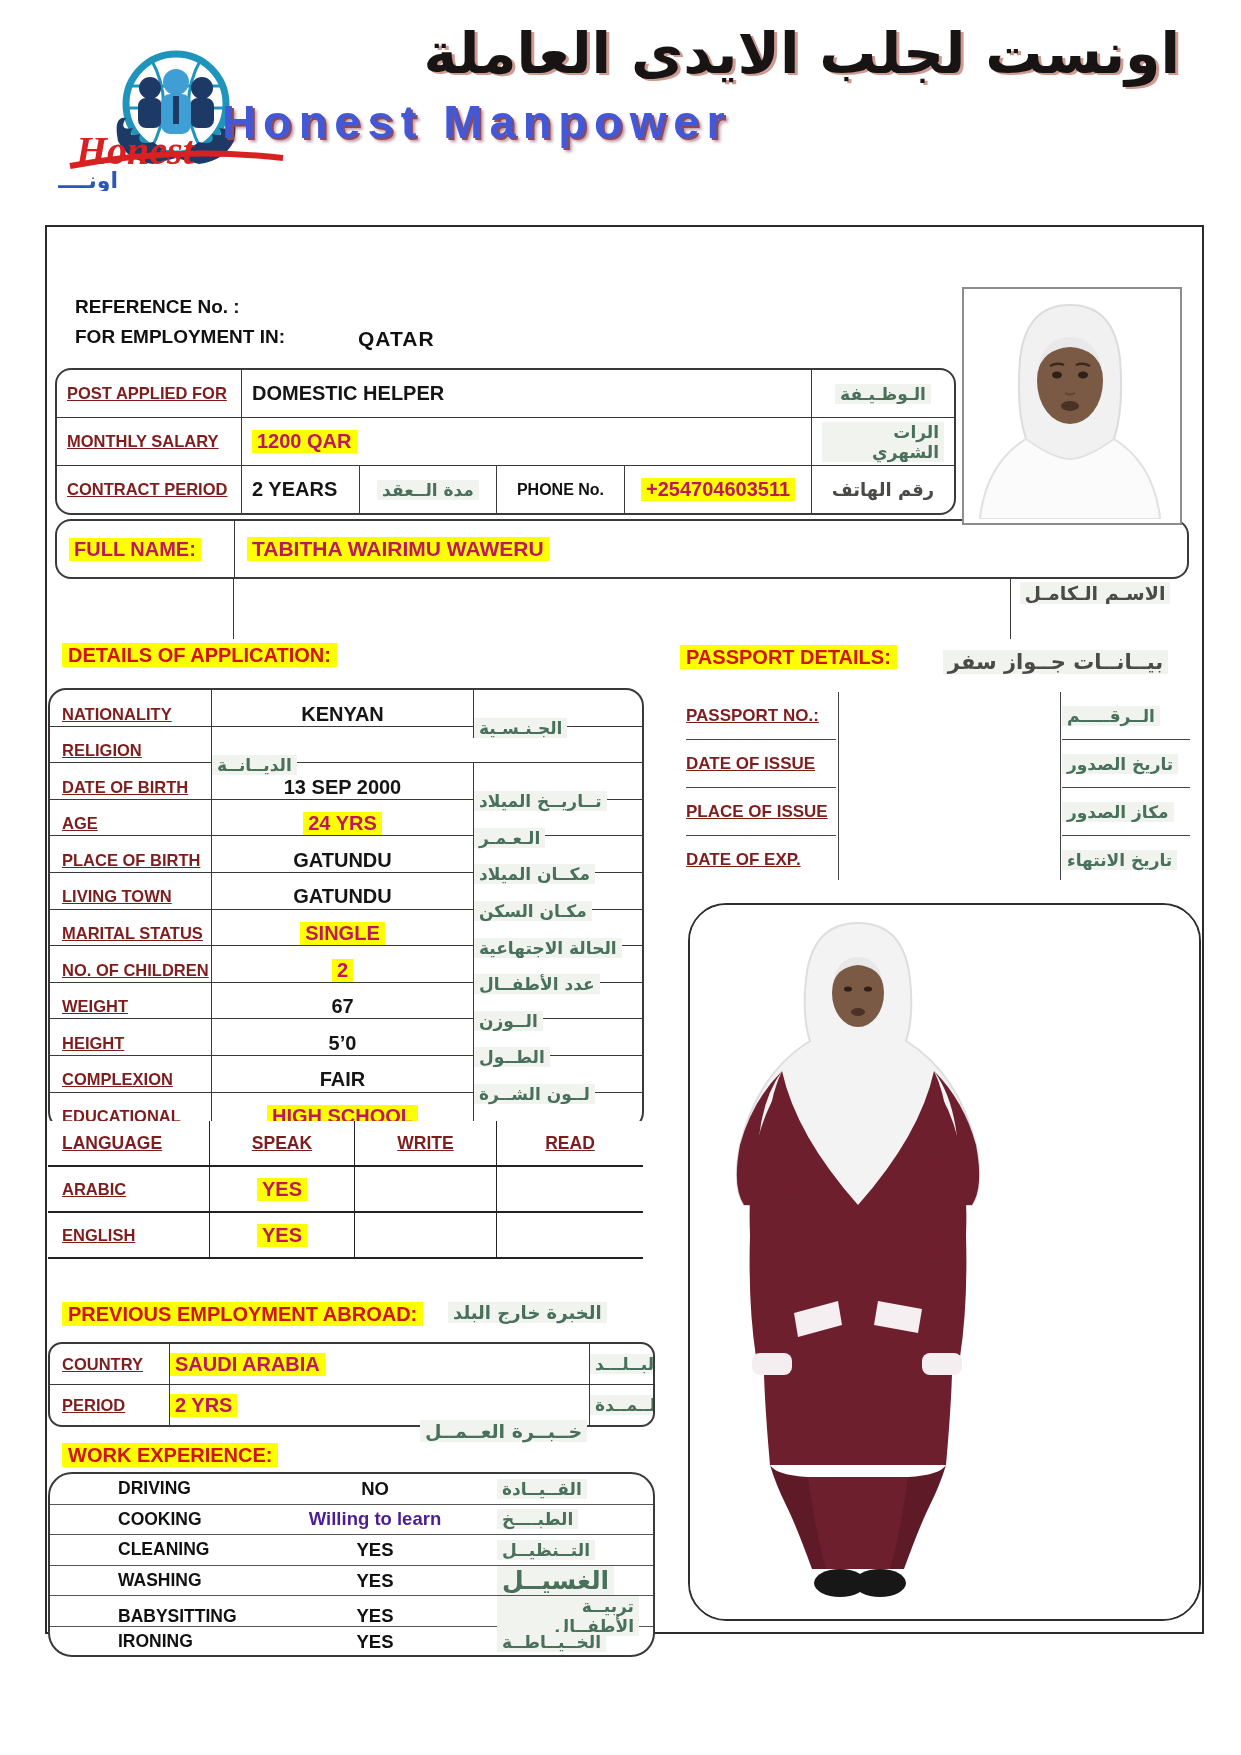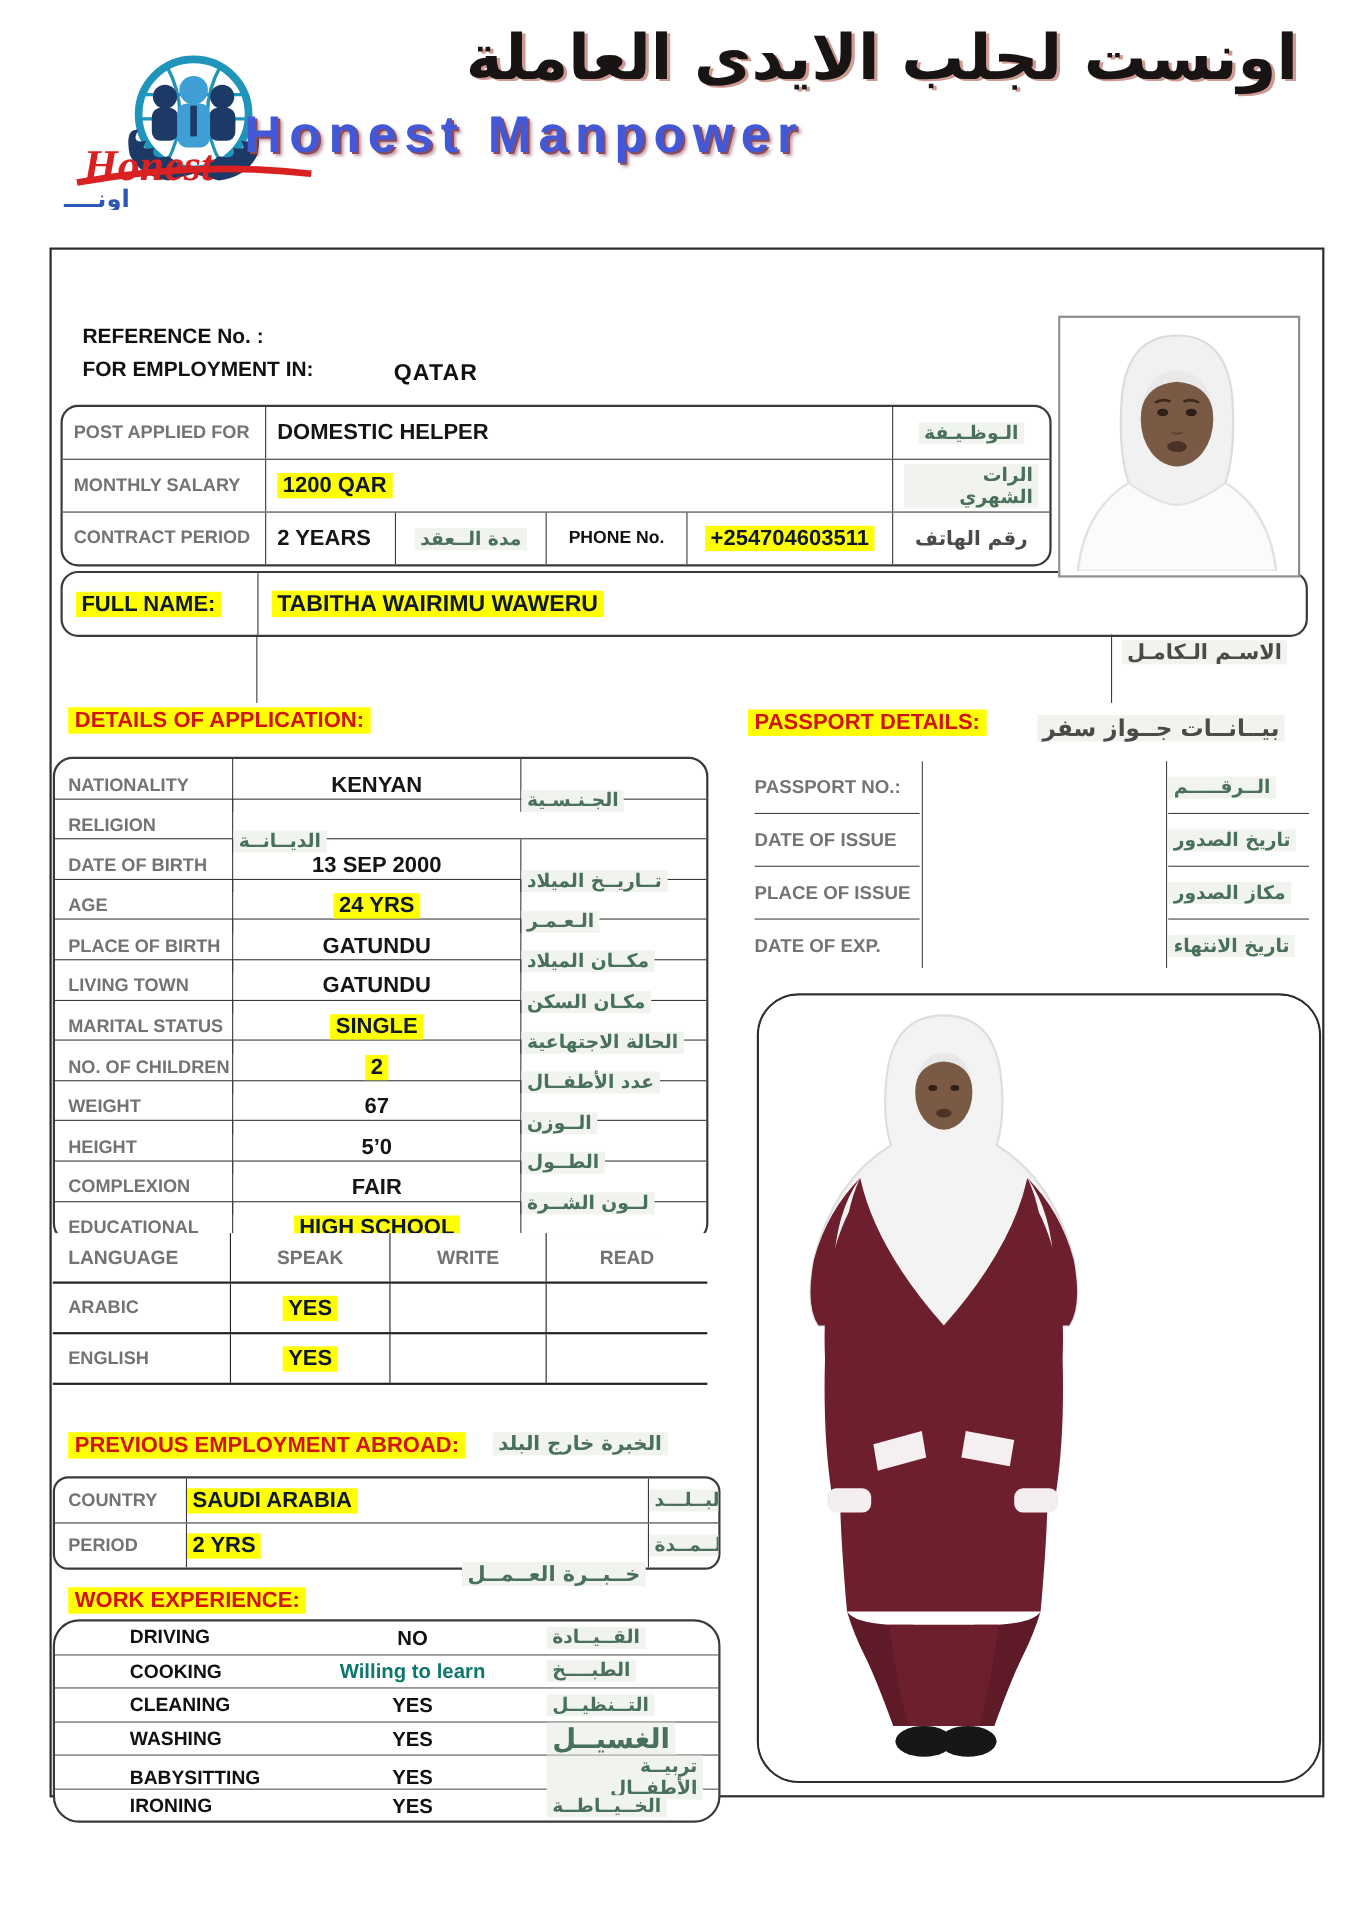--- a/index.html
+++ b/index.html
@@ -16,24 +16,24 @@
 
   
   .page-border{left:45px;top:225px;width:1155px;height:1405px;border:2px solid #2b2b2b;}
 
   
   .ref1{left:75px;top:296px;font-weight:bold;font-size:19px;}
   .ref2{left:75px;top:326px;font-weight:bold;font-size:19px;}
   .refv{left:358px;top:327px;font-weight:bold;font-size:21px;letter-spacing:1px;}
 
   
-  .lbl{font-weight:bold;font-size:16.5px;color:#737373;}
+  .lbl{font-weight:bold;font-size:16.5px;color:#7f1d1d;text-decoration:underline;}
   .val{font-weight:bold;font-size:20px;color:#151515;}
-  .hl{background:#ffff00;color:#0f172a;padding:0 5px;}
-  .redtxt{color:#0f766e;}
+  .hl{background:#ffff00;color:#be185d;padding:0 5px;}
+  .redtxt{color:#4c1d95;}
   .arb{direction:rtl;font-family:"DejaVu Sans",sans-serif;font-weight:bold;font-size:17px;color:#49705a;}
   .arb-bg{background:#f1f3ef;padding:0 5px;}
   .arb-dark{color:#4a4a48;}
   .sec-title{font-weight:bold;font-size:20px;color:#cf1413;background:#ffff00;padding:1px 6px;}
 
   
   .job-table{left:55px;top:368px;width:897px;border:2px solid #3a3a3a;border-radius:16px;
     overflow:hidden;background:#fff;}
   .job-row{display:grid;height:47px;border-bottom:1.5px solid #3a3a3a;align-items:stretch;}
   .job-row:last-child{border-bottom:none;}

